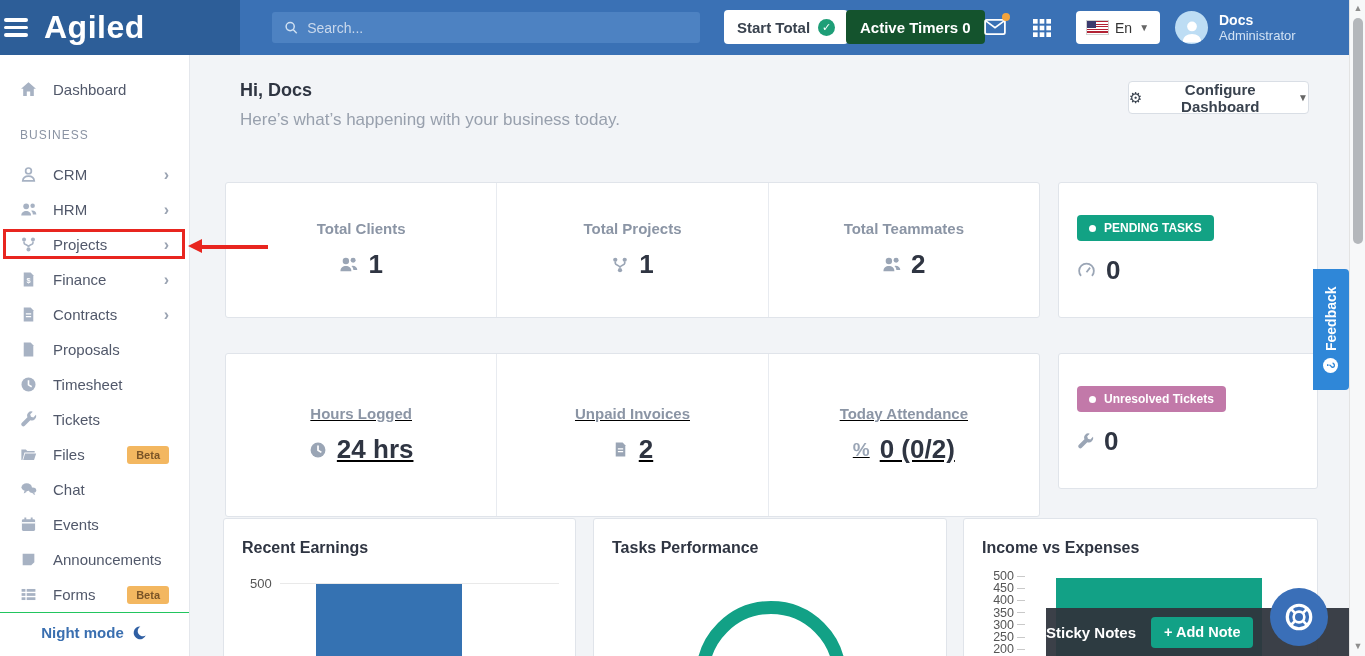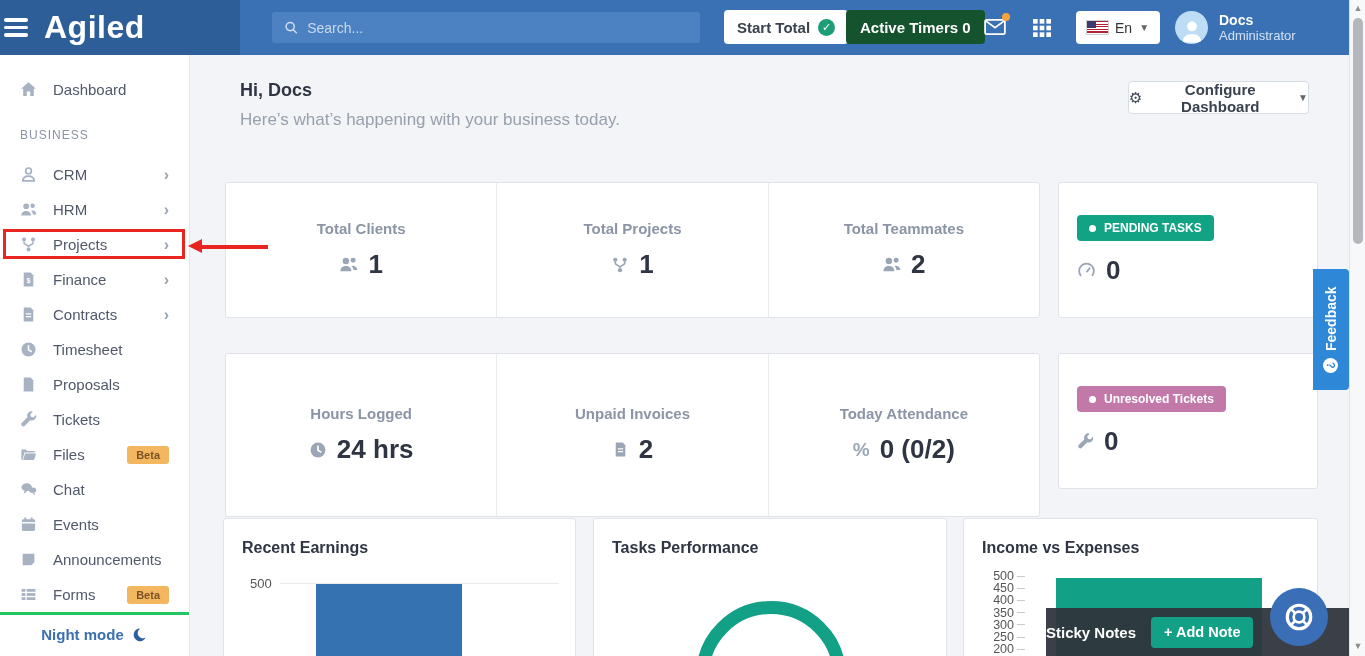--- a/index.html
+++ b/index.html
@@ -33,21 +33,21 @@
 
   
   .sidebar { position:absolute; left:0; top:55px; width:190px; height:601px; background:#fff; border-right:1px solid #e4e7ec; z-index:5; }
   .side-item { height:35px; display:flex; align-items:center; padding:0 20px; gap:16px; color:#51586a; font-size:15px; cursor:pointer; }
   .side-item svg { flex:0 0 auto; }
   .side-dashboard { margin-top:16px; height:36px; }
   .section-label { margin-top:18px; padding:0 20px; height:20px; font-size:12px; font-weight:normal; color:#8a93a3; letter-spacing:1px; display:flex; align-items:center; }
   .items-group { margin-top:12px; }
   .chev { margin-left:auto; color:#9aa3b2; font-size:16px; font-weight:bold; }
   .beta { margin-left:auto; background:#f3b760; color:#7a5427; font-size:11px; font-weight:bold; padding:3px 9px; border-radius:3px; }
-  .night { position:absolute; top:557px; left:0; right:0; border-top:3px solid #22c55e; padding:11px 0; text-align:center; color:#3a6fb0; font-size:15px; font-weight:600; cursor:pointer; display:flex; align-items:center; justify-content:center; gap:8px; }
+  .night { position:absolute; top:557px; left:0; right:0; border-top:1px solid #22c55e; padding:11px 0; text-align:center; color:#3a6fb0; font-size:15px; font-weight:600; cursor:pointer; display:flex; align-items:center; justify-content:center; gap:8px; }
 
   
   .red-box { position:absolute; left:3px; top:229px; width:182px; height:30px; border:3px solid #e8251f; z-index:50; pointer-events:none; }
   .red-arrow { position:absolute; left:188px; top:239px; width:82px; height:15px; z-index:50; pointer-events:none; }
   .red-arrow .head { position:absolute; left:0; top:0; width:0; height:0; border-top:7.5px solid transparent; border-bottom:7.5px solid transparent; border-right:14px solid #e8251f; }
   .red-arrow .shaft { position:absolute; left:12px; top:5.5px; width:68px; height:4.5px; background:#e8251f; }
 
   
   .greeting { position:absolute; left:240px; top:80px; }
   .greeting h1 { font-size:18px; font-weight:bold; color:#2f3542; }
@@ -212,30 +212,30 @@
       <div class="side-item">
         <svg width="17" height="17" viewBox="0 0 16 16">
             <path d="M3.5 1.5H10l2.5 2.5v10.5h-9z" fill="#a7b2c3"></path>
             <path d="M5.5 7.5h5M5.5 10h5" stroke="#fff" stroke-width="1.2" fill="none"></path>
           </svg>
         <span>Contracts</span>
         <span class="chev">›</span>
       </div>
       <div class="side-item">
         <svg width="17" height="17" viewBox="0 0 16 16">
+            <path d="M3.5 1.5H10l2.5 2.5v10.5h-9z" fill="#a7b2c3"></path>
+          </svg>
+        <span>Proposals</span>
+      </div>
+      <div class="side-item">
+        <svg width="17" height="17" viewBox="0 0 16 16">
             <circle cx="8" cy="8" r="6.6" fill="#a7b2c3"></circle>
             <path d="M8 4v4.3l3 1.8" stroke="#fff" stroke-width="1.5" fill="none"></path>
           </svg>
         <span>Timesheet</span>
-      </div>
-      <div class="side-item">
-        <svg width="17" height="17" viewBox="0 0 16 16">
-            <path d="M3.5 1.5H10l2.5 2.5v10.5h-9z" fill="#a7b2c3"></path>
-          </svg>
-        <span>Proposals</span>
       </div>
       <div class="side-item">
         <svg width="17" height="17" viewBox="0 0 16 16" fill="#a7b2c3">
             <path d="M15 3.6a4 4 0 0 1-5.3 5l-5.2 5.2a1.9 1.9 0 1 1-2.7-2.7l5.2-5.2a4 4 0 0 1 5-5.3L9.6 3l.7 2.3 2.3.7z"></path>
           </svg>
         <span>Tickets</span>
       </div>
       <div class="side-item">
         <svg width="17" height="17" viewBox="0 0 16 16" fill="#a7b2c3">
             <path d="M1.3 3.2h4.2l1.4 1.5h6.9v1.5H4.2l-1.9 7H1.3z"></path>
@@ -349,21 +349,21 @@
       </span>
     <div class="badge-value">
       <svg width="19" height="19" viewBox="0 0 16 16" fill="none" stroke="#9aa5b5" stroke-width="1.5">
           <path d="M3.4 12.6a6.2 6.2 0 1 1 9.2 0"></path>
           <path d="M8 9.5 11 5.6"></path>
         </svg>
       <span>0</span>
     </div>
   </div>
 
-  <div class="card stat-strip" style="left:225px; top:353px; width:815px; height:164px;">
+  <div class="card stat-strip" style="left:225px; top:353px; width:815px; height:164px;text-decoration:underline;">
     <div class="stat">
       <div class="stat-label">Hours Logged</div>
       <div class="stat-value">
         <svg width="18" height="18" viewBox="0 0 16 16">
             <circle cx="8" cy="8" r="6.6" fill="#9aa5b5"></circle>
             <path d="M8 4v4.3l3 1.8" stroke="#fff" stroke-width="1.5" fill="none"></path>
           </svg>
         <span>24 hrs</span>
       </div>
     </div>

